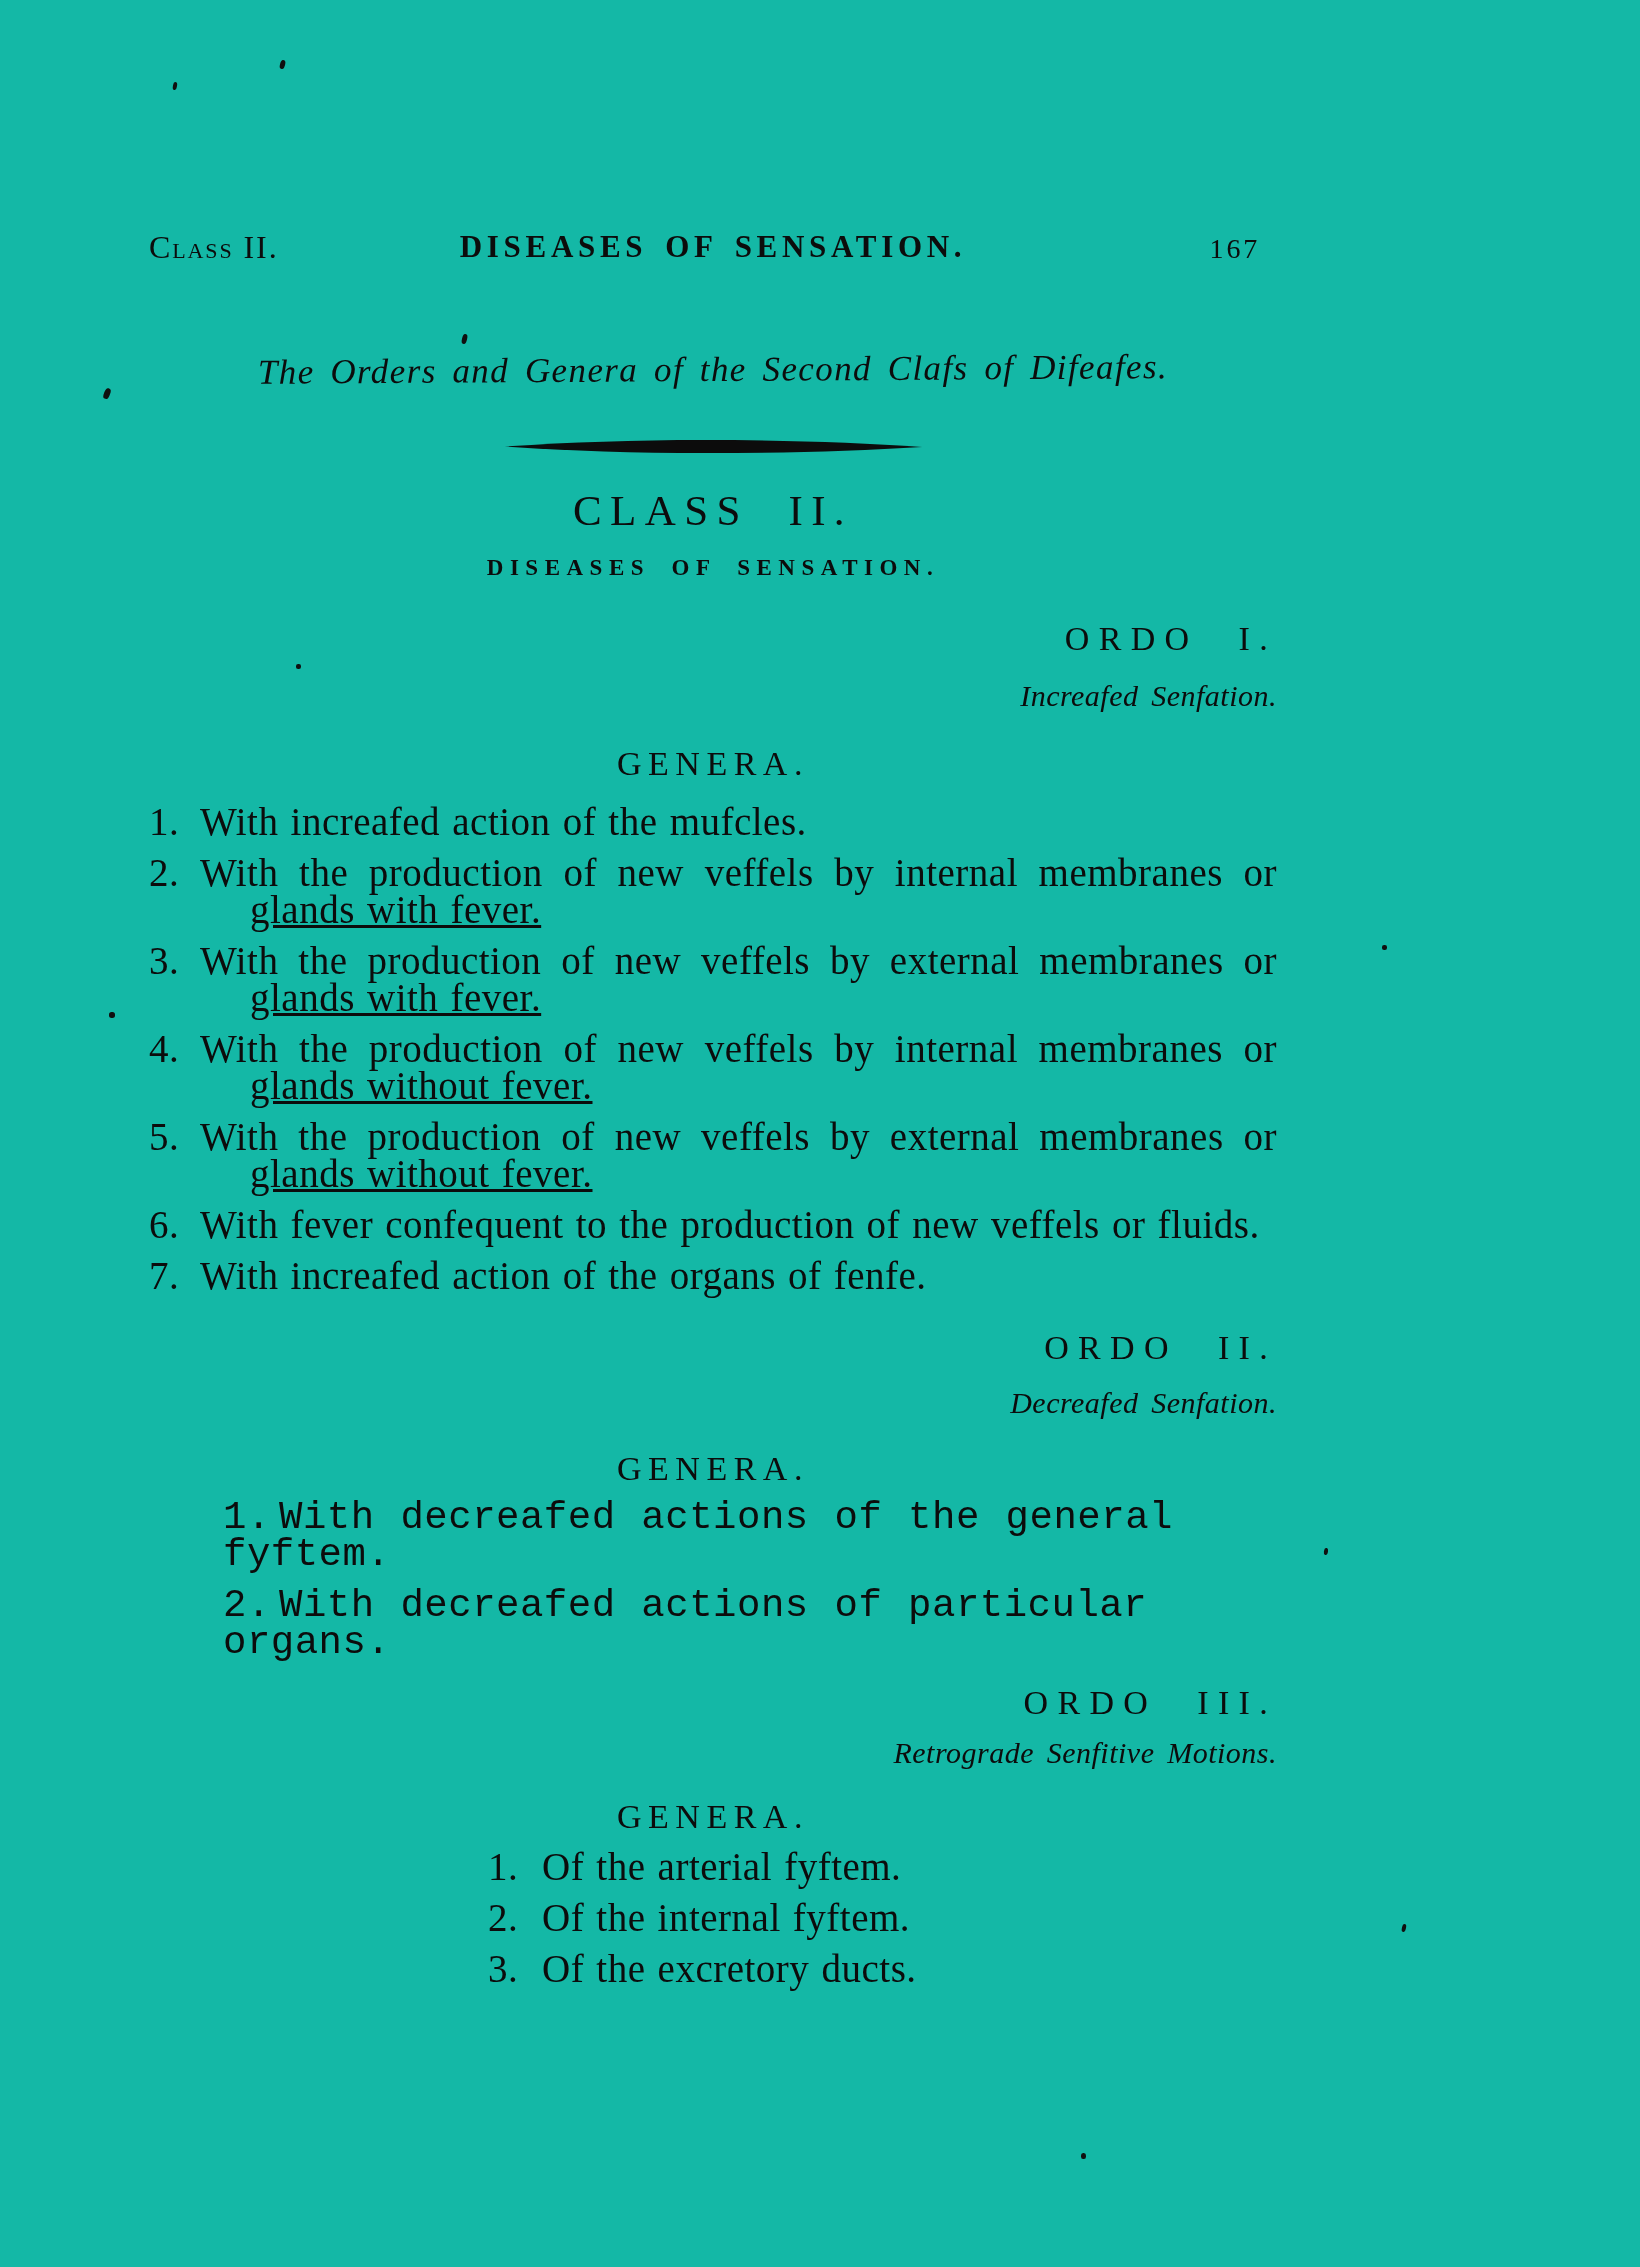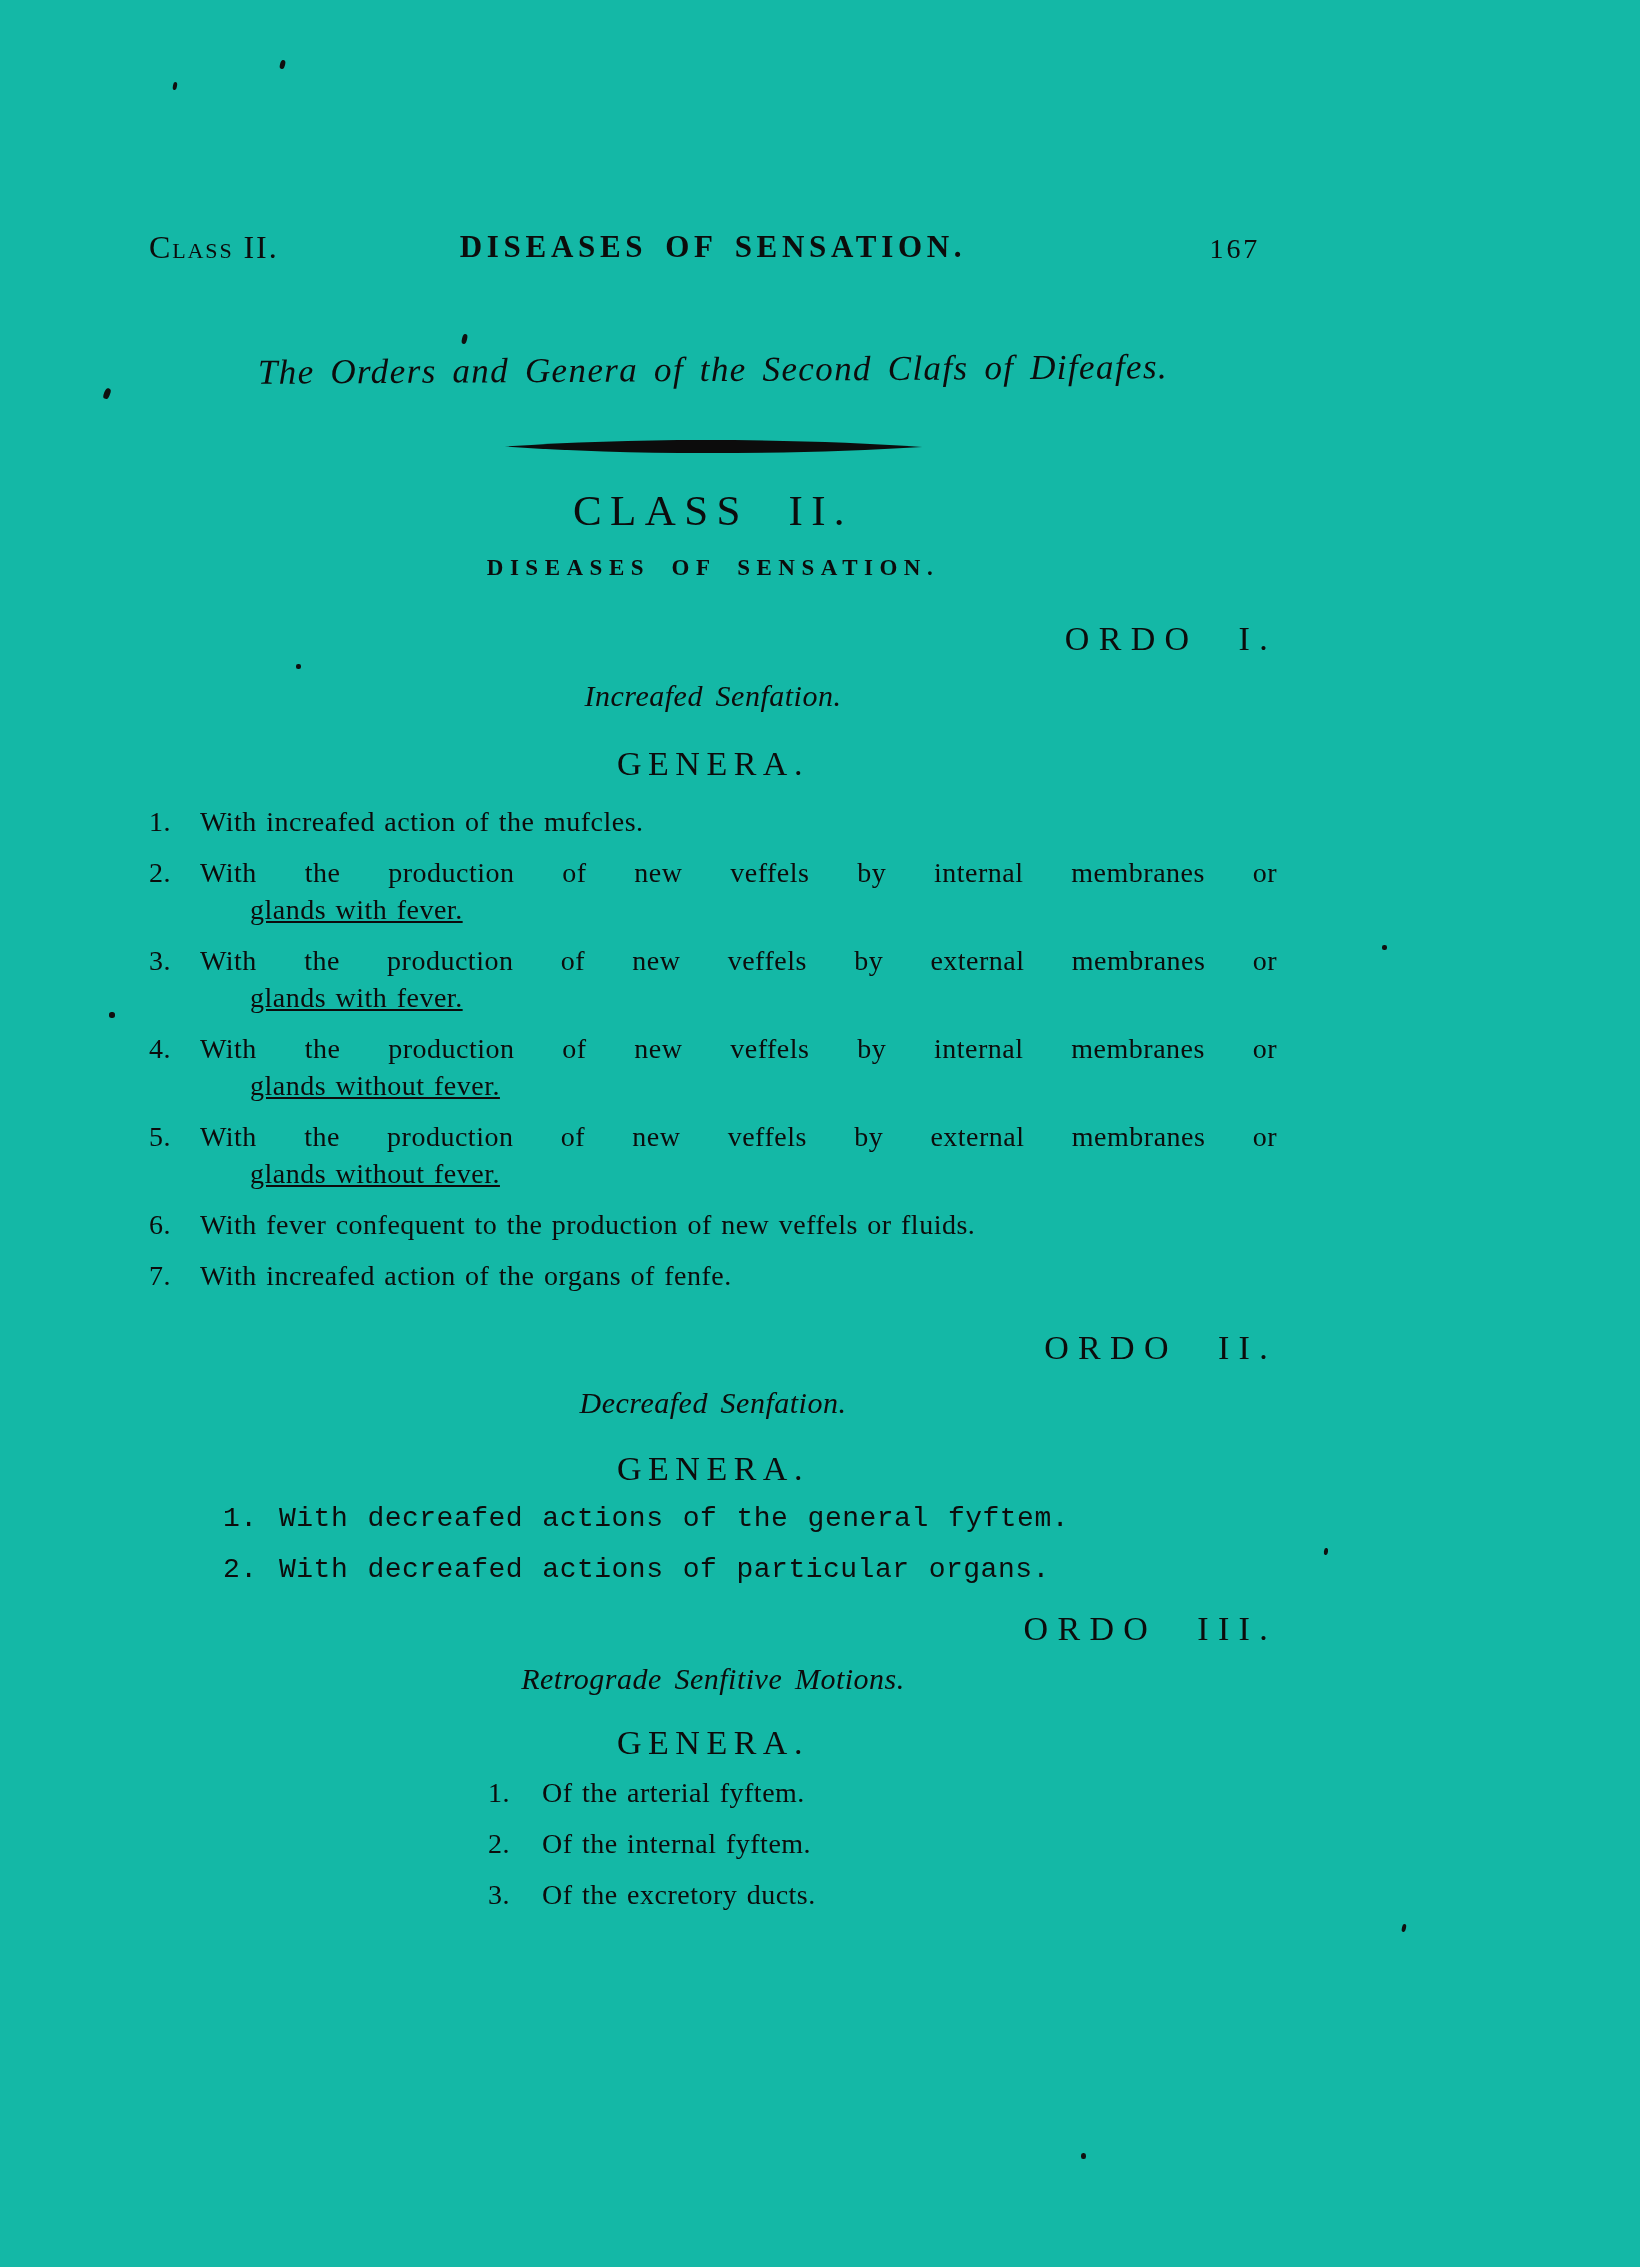--- a/index.html
+++ b/index.html
@@ -19,39 +19,39 @@
   .title-line { margin-top: 86px; font-style: italic; font-size: 35px; line-height: 41px; text-align: center; letter-spacing: 1.4px; word-spacing: 5.6px; transform: rotate(-0.35deg); }
 
   
   .rule-wrap { margin-top: 48px; text-align: center; line-height: 0; }
   .rule-wrap svg { display: inline-block; }
 
   h1.class-heading { margin-top: 32px; font-size: 43px; line-height: 48px; font-weight: normal; text-align: center; letter-spacing: 8.4px; word-spacing: 20.5px; }
   h2.class-subheading { margin-top: 18.6px; font-size: 23px; line-height: 28px; font-weight: bold; text-align: center; letter-spacing: 6.5px; word-spacing: 9.3px; }
 
   h3.ordo-heading { font-size: 34px; line-height: 39px; font-weight: normal; text-align: right; letter-spacing: 9.3px; word-spacing: 22.4px; }
-  .ordo-subtitle { font-style: italic; font-size: 30px; line-height: 35px; text-align: center; letter-spacing: 0.5px; word-spacing: 4.7px; }
+  .ordo-subtitle { font-style: italic; font-size: 30px; line-height: 35px; text-align: right; letter-spacing: 0.5px; word-spacing: 4.7px; }
   h4.genera-heading { font-size: 34px; line-height: 37px; font-weight: normal; text-align: center; letter-spacing: 6.5px; }
 
   h3.o1 { margin-top: 37px; }
   .sub1 { margin-top: 20.5px; }
   h4.g1 { margin-top: 32px; }
   .list1 { margin-top: 20.5px; }
 
   h3.o2 { margin-top: 34px; }
   .sub2 { margin-top: 18.6px; }
   h4.g2 { margin-top: 30px; }
   .list2 { margin-top: 13px; margin-left: 74px; font-family: Liberation Mono, monospace; }
 
   h3.o3 { margin-top: 20.5px; }
   .sub3 { margin-top: 13px; }
   h4.g3 { margin-top: 28px; }
   .list3 { margin-top: 13px; margin-left: 339px; }
 
-  .genus-list { list-style: none; font-size: 28px; line-height: 37px; letter-spacing: 0.5px; word-spacing: 1.9px; }
+  .genus-list { list-style: none; font-size: 39px; line-height: 37px; letter-spacing: 0.5px; word-spacing: 1.9px; }
   .item { margin-bottom: 14px; }
   .item .first { text-align: left; }
   .item.justified .first { text-align: justify; text-align-last: justify; }
   .item .cont { padding-left: 101px; text-decoration: underline; }
   .num { display: inline-block; min-width: 51px; }
   .list2 .num { min-width: 56px; }
   .list3 .num { min-width: 54px; }
 
   
   .speck { position: absolute; background: #101010; border-radius: 45%; }

